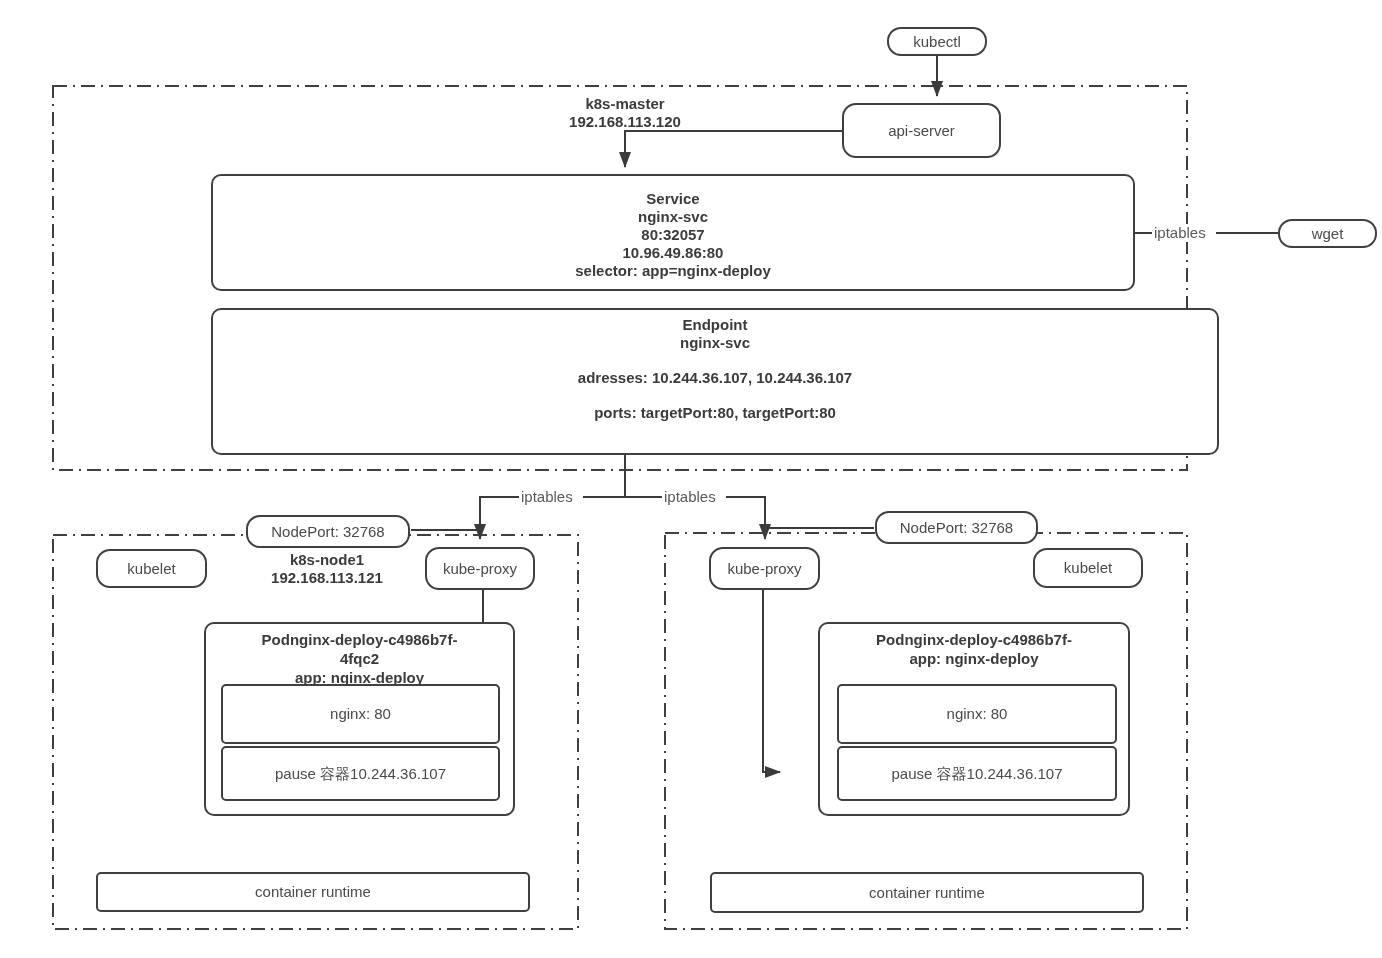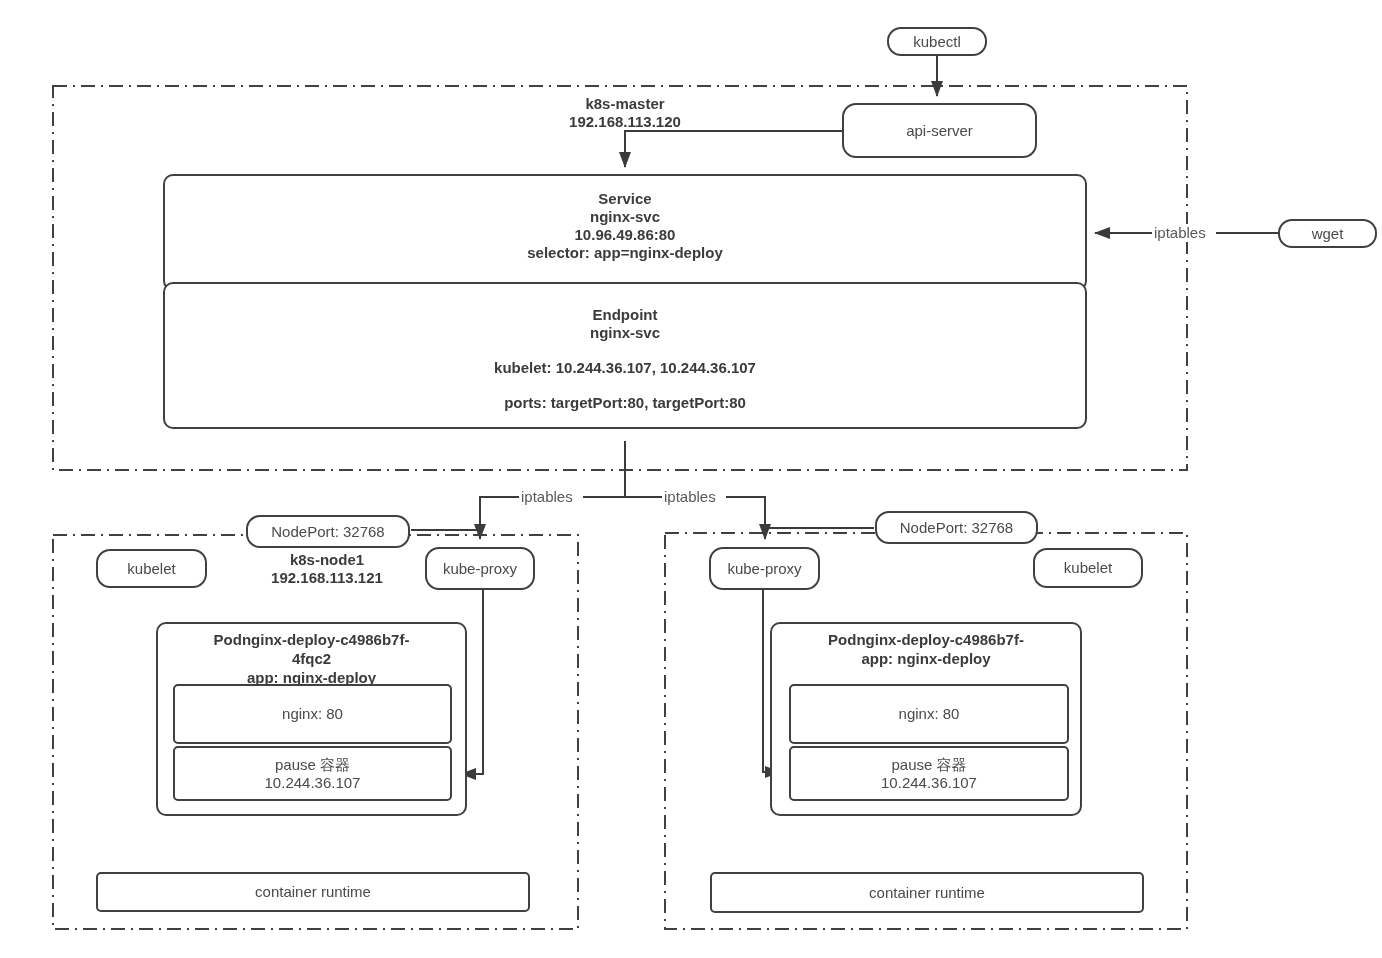--- a/index.html
+++ b/index.html
@@ -20,21 +20,21 @@
     border-radius: 14px;
     background: #ffffff;
     color: #4a4a4a;
     font-size: 15px;
     display: flex;
     align-items: center;
     justify-content: center;
     text-align: center;
     line-height: 1.2;
   }
-  .bigbox { border-radius: 10px; display: block; }
+  .bigbox { border-radius: 10px; display: block; margin-left: 48px; }
 
   .freelabel {
     position: absolute;
     text-align: center;
     font-weight: bold;
     color: #3b3b3b;
     font-size: 15px;
     line-height: 18px;
   }
   .wire-label {
@@ -43,21 +43,21 @@
     color: #595959;
     font-size: 15px;
     text-align: left;
     line-height: 18px;
     padding: 0 2px;
     font-weight: normal;
   }
   .svc-line { text-align: center; font-weight: bold; color: #3b3b3b; font-size: 15px; line-height: 18px; }
   .pod-header { position: absolute; left: 0; right: 0; top: 6px; text-align: center;
                 font-weight: bold; color: #3b3b3b; font-size: 15px; line-height: 19px; }
-  .stack2 { display: flex; flex-direction: column; justify-content: center; }
+  .stack2 { display: flex; flex-direction: row; justify-content: center; }
 </style>
 </head>
 <body>
 
 <div id="canvas">
 
   <svg id="wires" viewBox="0 0 1382 958" xmlns="http://www.w3.org/2000/svg">
     <defs>
       <marker id="arrow" markerWidth="12" markerHeight="10" refX="7.5" refY="3" orient="auto" markerUnits="strokeWidth">
         <path d="M0,0 L8,3 L0,6 Z" fill="#3b3b3b"></path>
@@ -80,38 +80,39 @@
 
     <path d="M411,530 L480,530" fill="none" stroke="#3b3b3b" stroke-width="2"></path>
     <path d="M874,528 L765,528" fill="none" stroke="#3b3b3b" stroke-width="2"></path>
 
     <path d="M483,590 L483,774 L461,774" fill="none" stroke="#3b3b3b" stroke-width="2" marker-end="url(#arrow)"></path>
     <path d="M763,590 L763,772 L780,772" fill="none" stroke="#3b3b3b" stroke-width="2" marker-end="url(#arrow)"></path>
   </svg>
 
   <div class="box" style="left:887px; top:27px; width:100px; height:29px;">kubectl</div>
 
-  <div class="box" style="left:842px; top:103px; width:195px; height:55px;">api-server</div>
+  <div class="box" style="left:842px; top:103px; width:159px; height:55px;">api-server</div>
 
   <div class="freelabel" style="left:495px; top:95px; width:260px;">
     <div>k8s-master</div>
     <div>192.168.113.120</div>
   </div>
 
   <div class="box bigbox" style="left:163px; top:174px; width:924px; height:117px; padding-top:14px;">
     <div class="svc-line">Service</div>
     <div class="svc-line">nginx-svc</div>
+    <div class="svc-line">80:32057</div>
     <div class="svc-line">10.96.49.86:80</div>
     <div class="svc-line">selector: app=nginx-deploy</div>
   </div>
 
-  <div class="box bigbox" style="left:163px; top:282px; width:924px; height:147px; padding-top:22px;">
+  <div class="box bigbox" style="left:163px; top:308px; width:1008px; height:147px; padding-top:6px;">
     <div class="svc-line">Endpoint</div>
     <div class="svc-line">nginx-svc</div>
-    <div class="svc-line" style="margin-top:17px;">kubelet: 10.244.36.107, 10.244.36.107</div>
+    <div class="svc-line" style="margin-top:17px;">adresses: 10.244.36.107, 10.244.36.107</div>
     <div class="svc-line" style="margin-top:17px;">ports: targetPort:80, targetPort:80</div>
   </div>
 
   <div class="box" style="left:1278px; top:219px; width:99px; height:29px;">wget</div>
 
   <div class="wire-label" style="left:1152px; top:224px; width:64px;">iptables</div>
   <div class="wire-label" style="left:519px; top:488px; width:64px;">iptables</div>
   <div class="wire-label" style="left:662px; top:488px; width:64px;">iptables</div>
 
   <div class="box" style="left:246px; top:515px; width:164px; height:33px;">NodePort: 32768</div>

